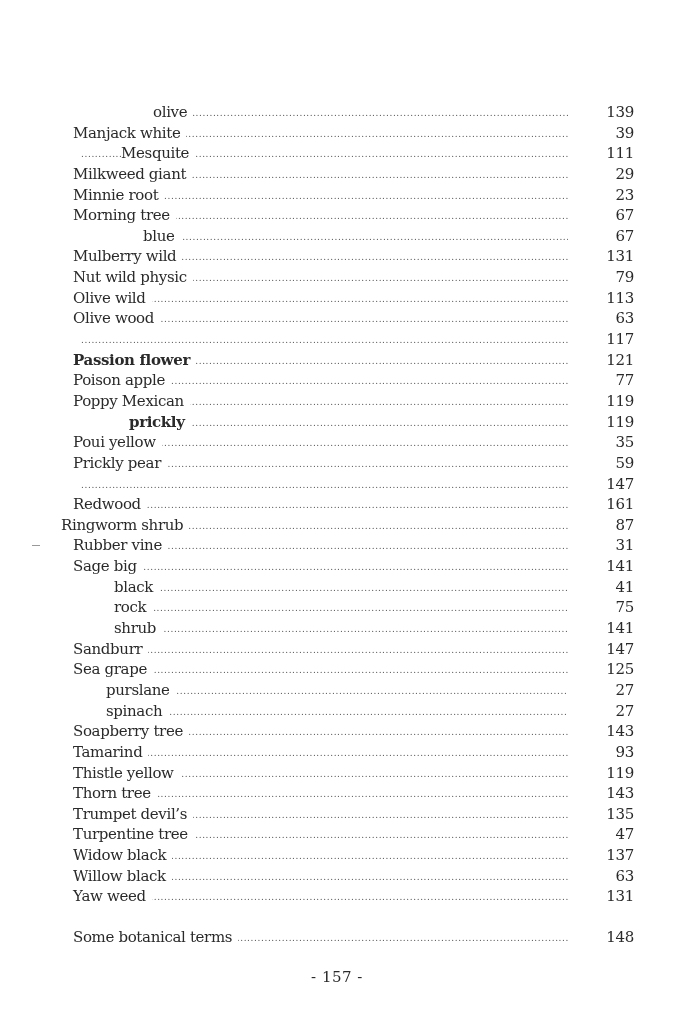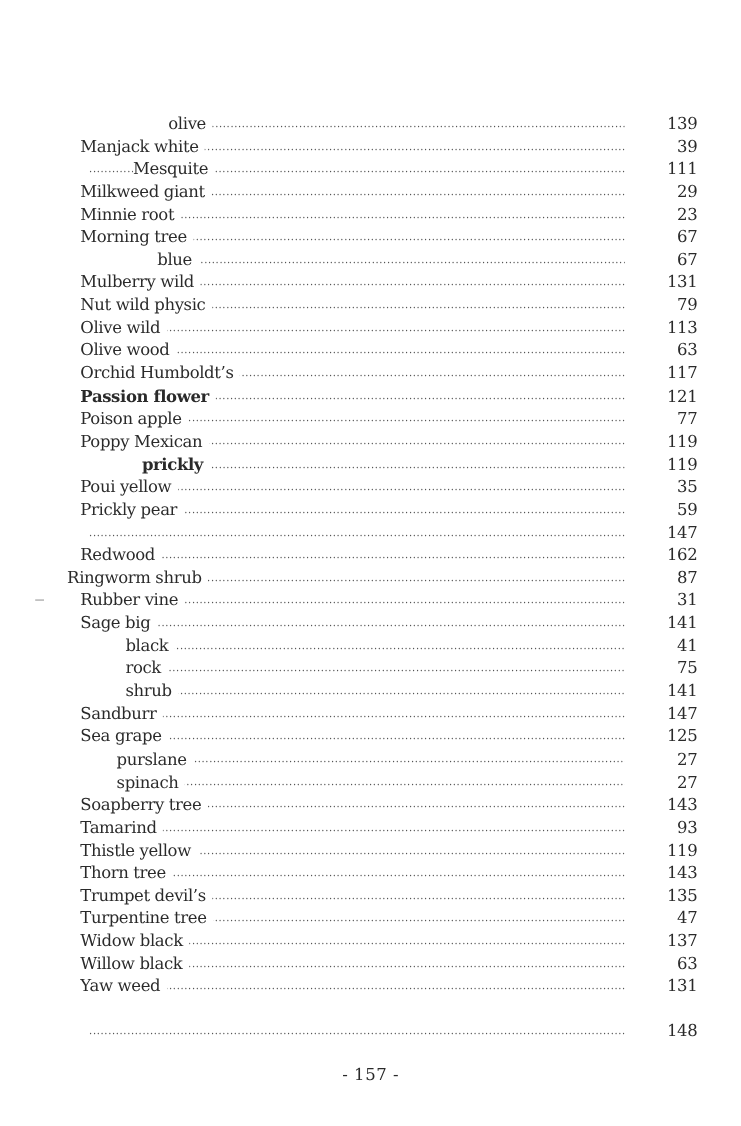--- a/index.html
+++ b/index.html
@@ -94,21 +94,20 @@
       <span class="label" style="left: 73px;">Olive wild</span>
       <span class="page">113</span>
     </div>
     <div class="entry">
       <span class="leader" style="left: 81px; width: 487px;">............................................................................................................................................................................................................................</span>
       <span class="label" style="left: 73px;">Olive wood</span>
       <span class="page">63</span>
     </div>
     <div class="entry">
       <span class="leader" style="left: 81px; width: 487px;">............................................................................................................................................................................................................................</span>
-      <span class="label" style="left: 73px;">Orchid Humboldt’s</span>
       <span class="page">117</span>
     </div>
     <div class="entry">
       <span class="leader" style="left: 81px; width: 487px;">............................................................................................................................................................................................................................</span>
       <span class="label" style="left: 73px; font-weight: bold;">Passion flower</span>
       <span class="page">121</span>
     </div>
     <div class="entry">
       <span class="leader" style="left: 81px; width: 487px;">............................................................................................................................................................................................................................</span>
       <span class="label" style="left: 73px;">Poison apple</span>
@@ -134,21 +133,21 @@
       <span class="label" style="left: 73px;">Prickly pear</span>
       <span class="page">59</span>
     </div>
     <div class="entry">
       <span class="leader" style="left: 81px; width: 487px;">............................................................................................................................................................................................................................</span>
       <span class="page">147</span>
     </div>
     <div class="entry">
       <span class="leader" style="left: 81px; width: 487px;">............................................................................................................................................................................................................................</span>
       <span class="label" style="left: 73px;">Redwood</span>
-      <span class="page">162</span>
+      <span class="page">161</span>
     </div>
     <div class="entry">
       <span class="leader" style="left: 81px; width: 487px;">............................................................................................................................................................................................................................</span>
       <span class="label" style="left: 61px;">Ringworm shrub</span>
       <span class="page">87</span>
     </div>
     <div class="entry">
       <span class="leader" style="left: 81px; width: 487px;">............................................................................................................................................................................................................................</span>
       <span class="label" style="left: 73px;">Rubber vine</span>
       <span class="page">31</span>
@@ -234,17 +233,18 @@
       <span class="page">63</span>
     </div>
     <div class="entry">
       <span class="leader" style="left: 81px; width: 487px;">............................................................................................................................................................................................................................</span>
       <span class="label" style="left: 73px;">Yaw weed</span>
       <span class="page">131</span>
     </div>
     <div class="gap"></div>
     <div class="entry">
       <span class="leader" style="left: 81px; width: 487px;">............................................................................................................................................................................................................................</span>
+      <span class="label" style="left: 73px;">Some botanical terms</span>
       <span class="page">148</span>
     </div>
   </div>
 
 <div class="page-number">- 157 -</div>
 
 </body></html>

